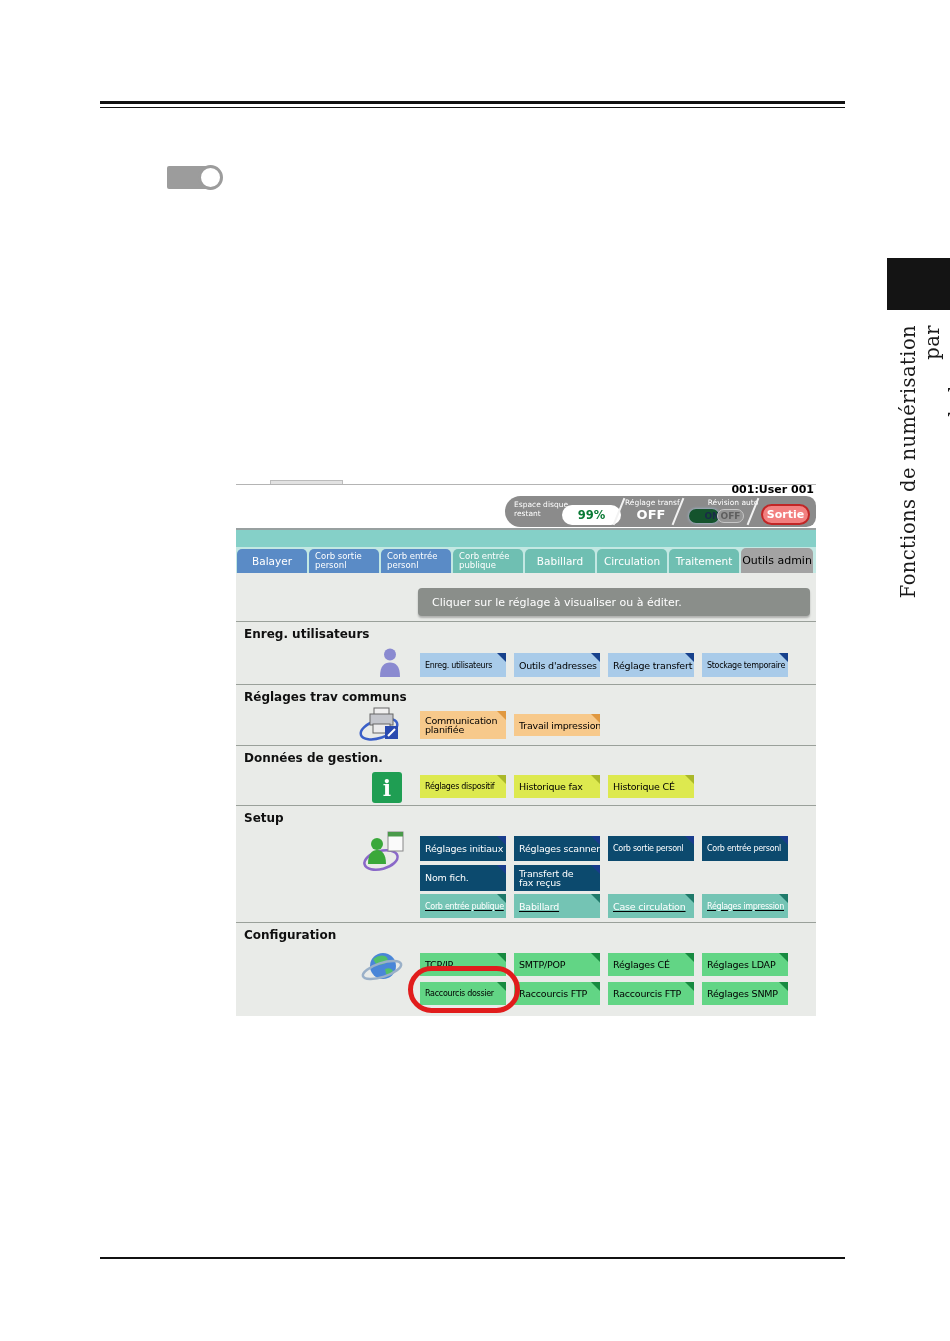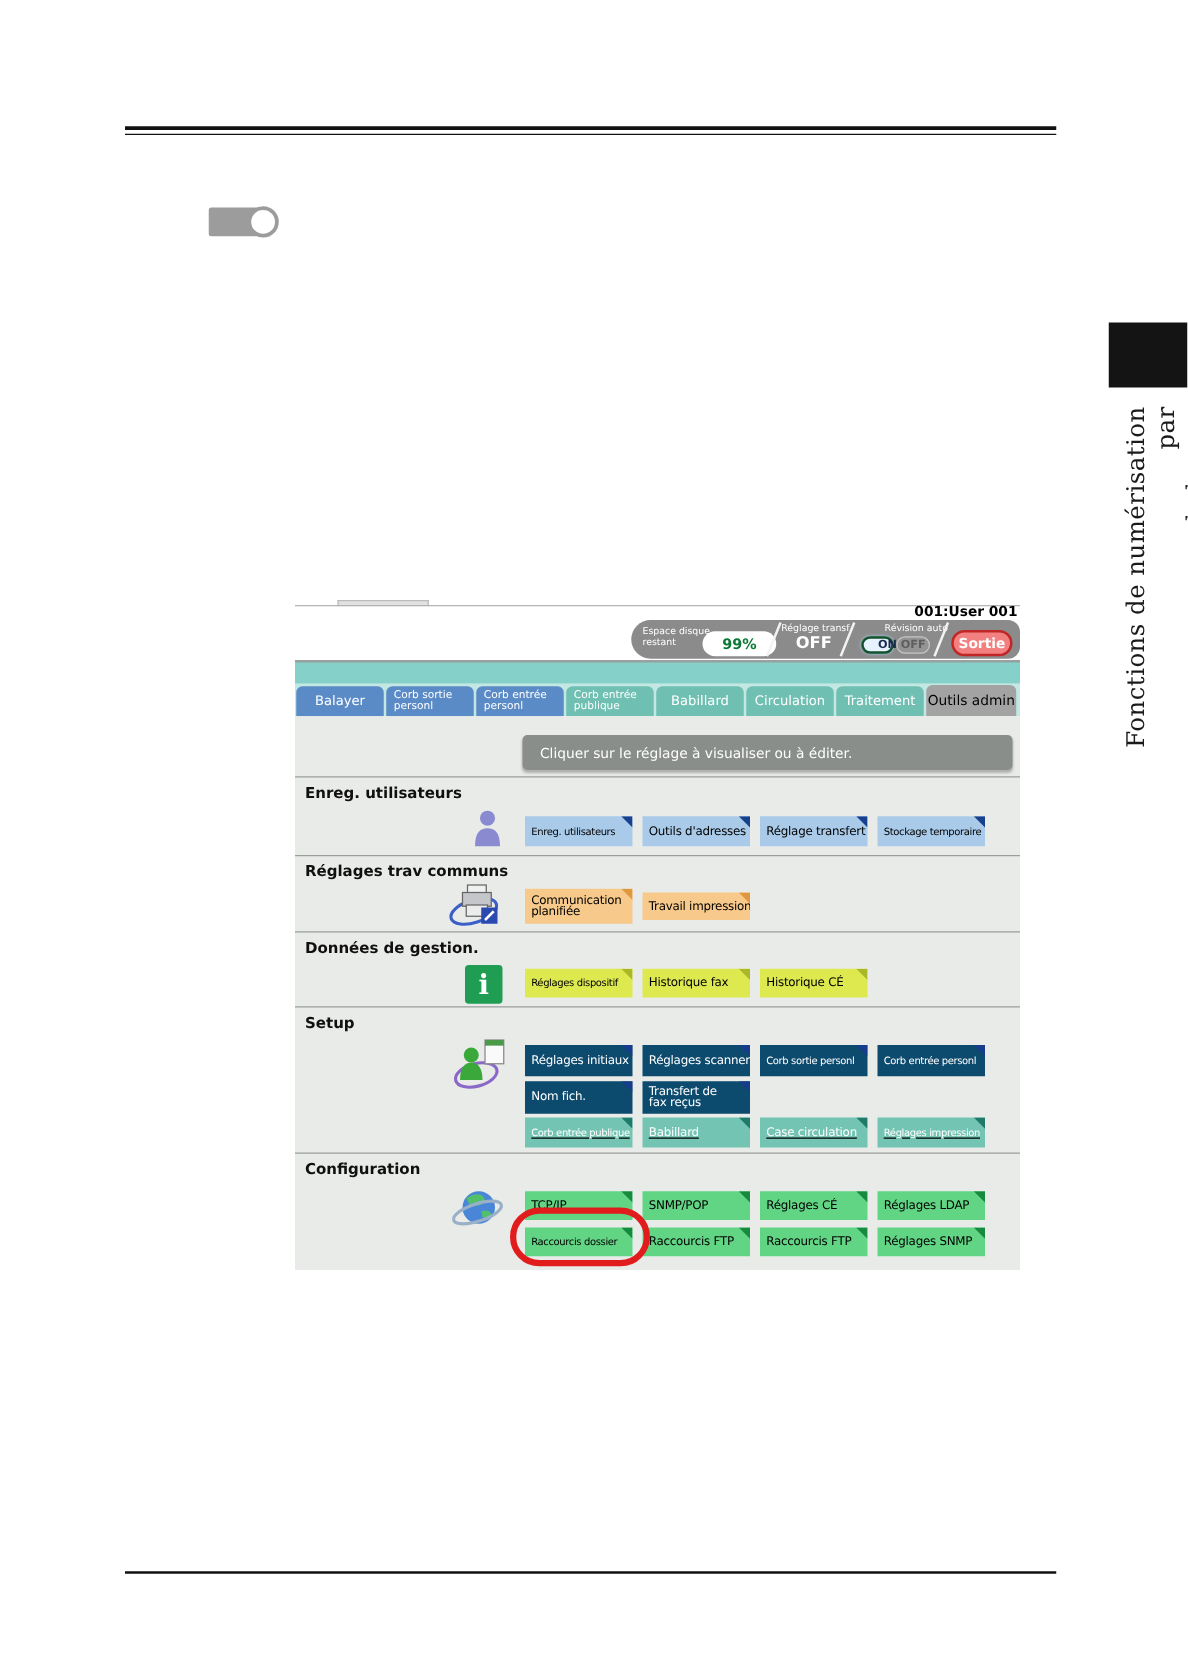--- a/index.html
+++ b/index.html
@@ -37,21 +37,21 @@
   .disk-oval{left:57px;top:9px;width:59px;height:20px;background:#fff;border-radius:10px;
              display:flex;align-items:center;justify-content:center;
              color:#0a7a35;font-weight:bold;font-size:11.5px;}
   .sb-diag{top:1px;width:2px;height:29px;background:#f2f2f2;transform:rotate(22deg);}
   .d1{left:113px;} .d2{left:172px;} .d3{left:247px;}
   .sb-transfer-label{left:120px;top:3px;}
   .sb-transfer-value{left:128px;top:11px;width:36px;text-align:center;color:#fff;font-weight:bold;font-size:13px;}
   .sb-revision-label{left:200px;top:3px;width:56px;text-align:center;}
   .pill{height:14px;border-radius:7px;box-sizing:border-box;display:flex;align-items:center;justify-content:center;
         font-size:9px;font-weight:bold;}
-  .on-pill{left:184px;top:13px;width:26px;background:#e6f3ff;border:2px solid #14532d;color:#1a2a4a;box-shadow:0 0 3px #aaccee;padding-left:16px;}
+  .on-pill{left:184px;top:13px;width:26px;background:#e6f3ff;border:7px solid #14532d;color:#1a2a4a;box-shadow:0 0 3px #aaccee;padding-left:16px;}
   .off-pill{left:212px;top:13px;width:27px;background:#949494;border:1px solid #c6c6c6;color:#5e5e5e;}
   .exit-btn{left:256px;top:8px;width:49px;height:21px;border-radius:11px;background:#f28080;border:2px solid #c12626;
             box-sizing:border-box;display:flex;align-items:center;justify-content:center;
             color:#fff;font-weight:bold;font-size:11px;}
 
   
   .teal-band{left:0;top:48px;width:580px;height:19px;background:#85d0c8;border-top:2px solid #98a0a0;box-sizing:border-box;}
   .tab-strip{left:0;top:67px;width:580px;height:26px;background:#c3e8e3;display:flex;align-items:flex-end;gap:2px;padding-left:1px;box-sizing:border-box;}
   .tab{width:70px;height:24px;border-radius:5px 5px 0 0;display:flex;flex-direction:column;justify-content:center;
        color:#fff;overflow:hidden;flex:none;}
@@ -236,21 +236,21 @@
     <div class="abs section sec5">
       <div class="abs sec-title">Configuration</div>
       <svg class="abs" style="left:124px;top:24px;" width="44" height="42" viewBox="0 0 44 42">
         <circle cx="23" cy="19" r="13" fill="#4a86d8"></circle>
         <path d="M13 12 Q19 7 25 9 Q29 11 27 15 Q23 19 16 17 Z" fill="#52c06a"></path>
         <path d="M25 22 Q31 20 33 24 Q31 28 26 27 Z" fill="#52c06a"></path>
         <ellipse cx="22" cy="23" rx="20" ry="7" fill="none" stroke="#9ab0c8" stroke-width="2.5" transform="rotate(-18 22 23)"></ellipse>
       </svg>
       <div class="abs btn-row" style="top:30px;">
         <button class="btn b-green">TCP/IP</button>
-        <button class="btn b-green">SNMP/POP</button>
+        <button class="btn b-green">SMTP/POP</button>
         <button class="btn b-green">Réglages CÉ</button>
         <button class="btn b-green">Réglages LDAP</button>
       </div>
       <div class="abs btn-row" style="top:59px;">
         <button class="btn b-green xs">Raccourcis dossier</button>
         <button class="btn b-green">Raccourcis FTP</button>
         <button class="btn b-green">Raccourcis FTP</button>
         <button class="btn b-green">Réglages SNMP</button>
       </div>
     </div>

